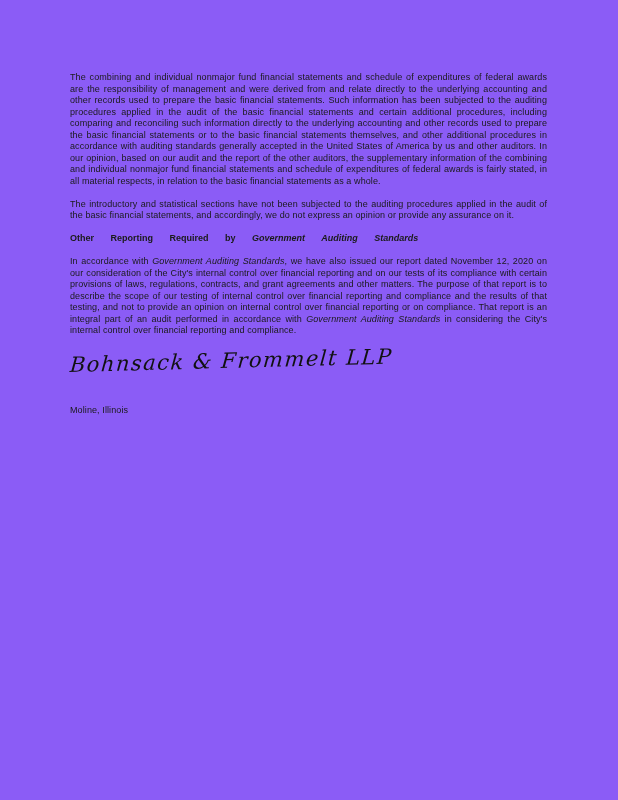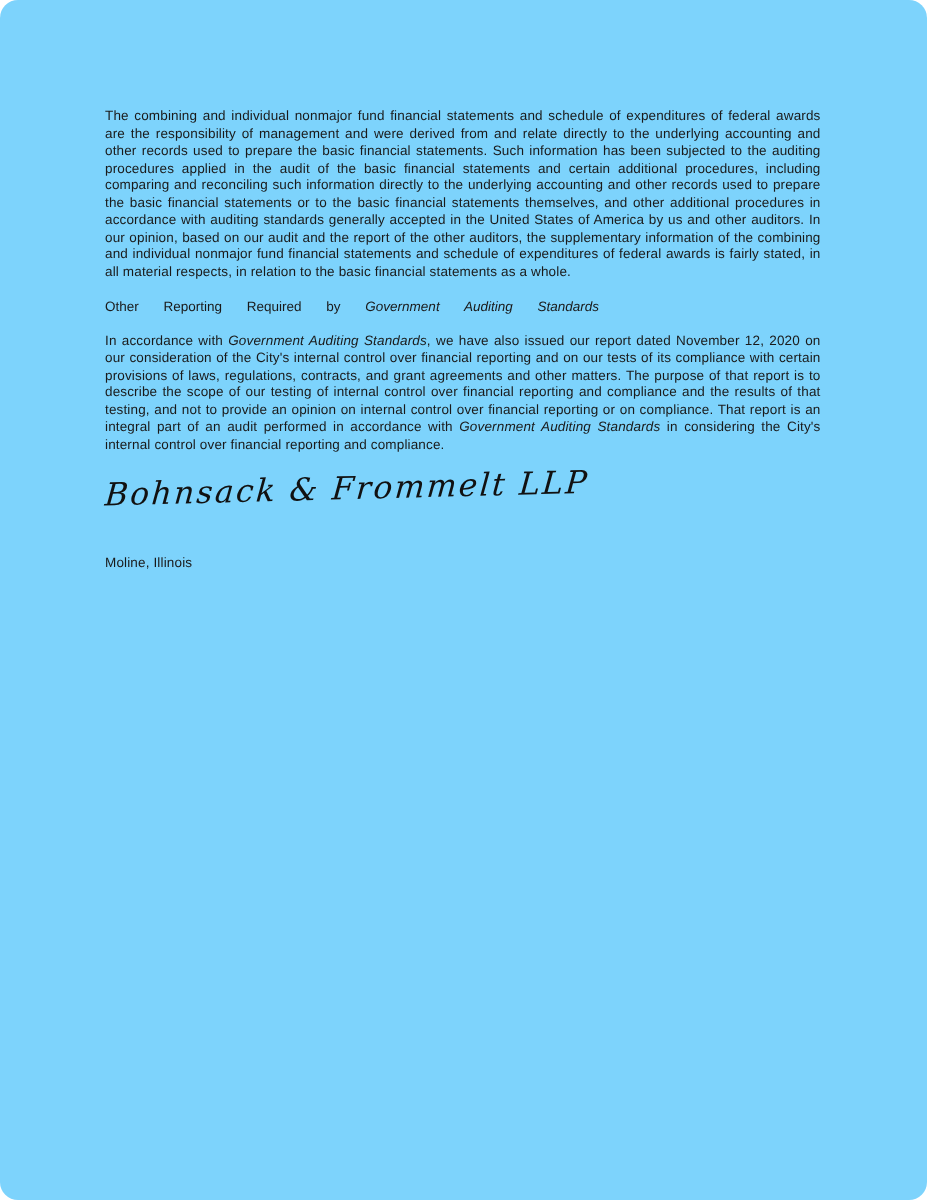--- a/index.html
+++ b/index.html
@@ -4,43 +4,42 @@
 <style>
   html, body {
     margin: 0;
     padding: 0;
     background: #ffffff;
   }
   .page {
     position: relative;
     width: 618px;
     height: 800px;
-    background: #7dd3fc;
+    background: #8b5cf6;
     overflow: hidden;
     font-family: "Liberation Sans", sans-serif;
     color: #1a1a1a;
-    border-radius: 12px;
   }
   .content {
     position: absolute;
     top: 72px;
     left: 70px;
     width: 477px;
   }
   .para {
     font-size: 9px;
     line-height: 11.5px;
     text-align: justify;
     margin: 0 0 11.5px 0;
     letter-spacing: 0.1px;
   }
   .heading {
     font-size: 9px;
     line-height: 11.5px;
-    font-weight: normal;
+    font-weight: bold;
     margin: 0 0 11.5px 0;
     word-spacing: 14px;
   }
   .heading .gas-italic {
     font-style: italic;
   }
   .gas-inline {
     font-style: italic;
   }
   .signature {
@@ -62,20 +61,21 @@
   }
 </style>
 </head>
 <body>
 
 <div class="page">
   <div class="content">
 
     <p class="para">The combining and individual nonmajor fund financial statements and schedule of expenditures of federal awards are the responsibility of management and were derived from and relate directly to the underlying accounting and other records used to prepare the basic financial statements. Such information has been subjected to the auditing procedures applied in the audit of the basic financial statements and certain additional procedures, including comparing and reconciling such information directly to the underlying accounting and other records used to prepare the basic financial statements or to the basic financial statements themselves, and other additional procedures in accordance with auditing standards generally accepted in the United States of America by us and other auditors. In our opinion, based on our audit and the report of the other auditors, the supplementary information of the combining and individual nonmajor fund financial statements and schedule of expenditures of federal awards is fairly stated, in all material respects, in relation to the basic financial statements as a whole.</p>
 
+    <p class="para">The introductory and statistical sections have not been subjected to the auditing procedures applied in the audit of the basic financial statements, and accordingly, we do not express an opinion or provide any assurance on it.</p>
 
     <p class="heading"><span>Other Reporting Required by </span><span class="gas-italic">Government Auditing Standards</span></p>
 
     <p class="para"><span>In accordance with </span><span class="gas-inline">Government Auditing Standards</span><span>, we have also issued our report dated November 12, 2020 on our consideration of the City's internal control over financial reporting and on our tests of its compliance with certain provisions of laws, regulations, contracts, and grant agreements and other matters. The purpose of that report is to describe the scope of our testing of internal control over financial reporting and compliance and the results of that testing, and not to provide an opinion on internal control over financial reporting or on compliance. That report is an integral part of an audit performed in accordance with </span><span class="gas-inline">Government Auditing Standards</span><span> in considering the City's internal control over financial reporting and compliance.</span></p>
 
     <div class="signature">Bohnsack &amp; Frommelt LLP</div>
 
     <div class="sig-line">Moline, Illinois</div>
 
 

